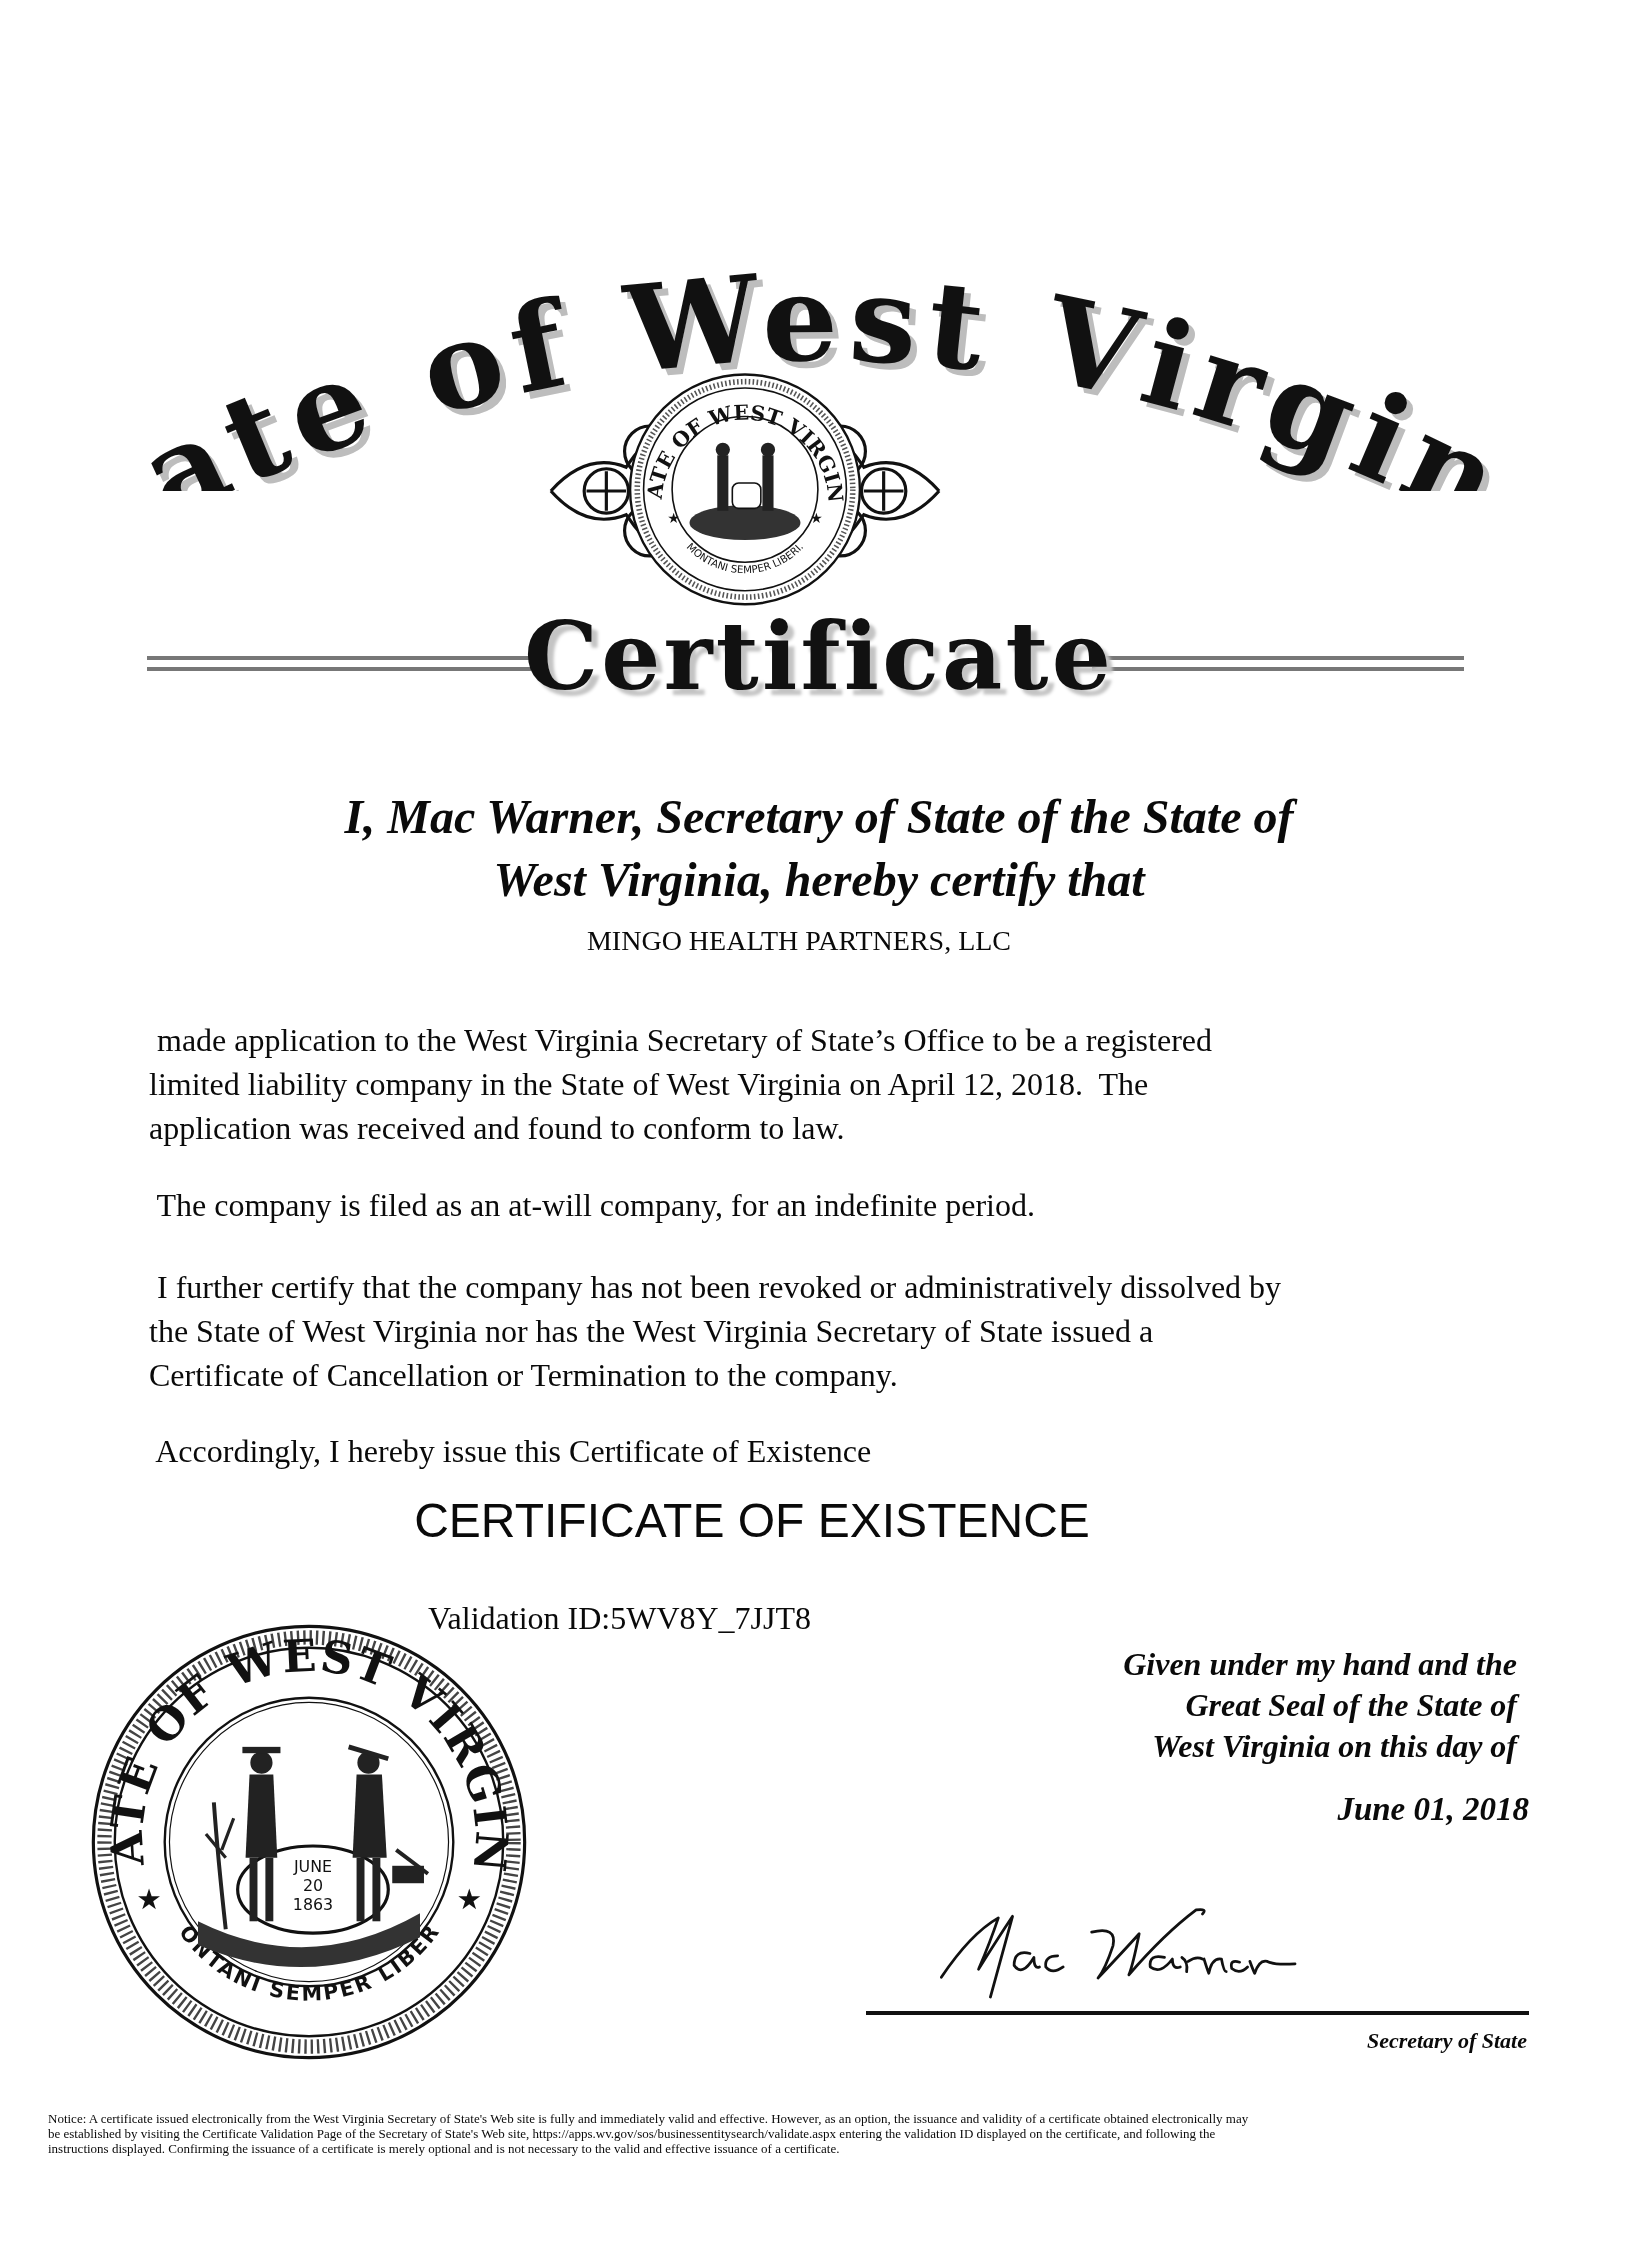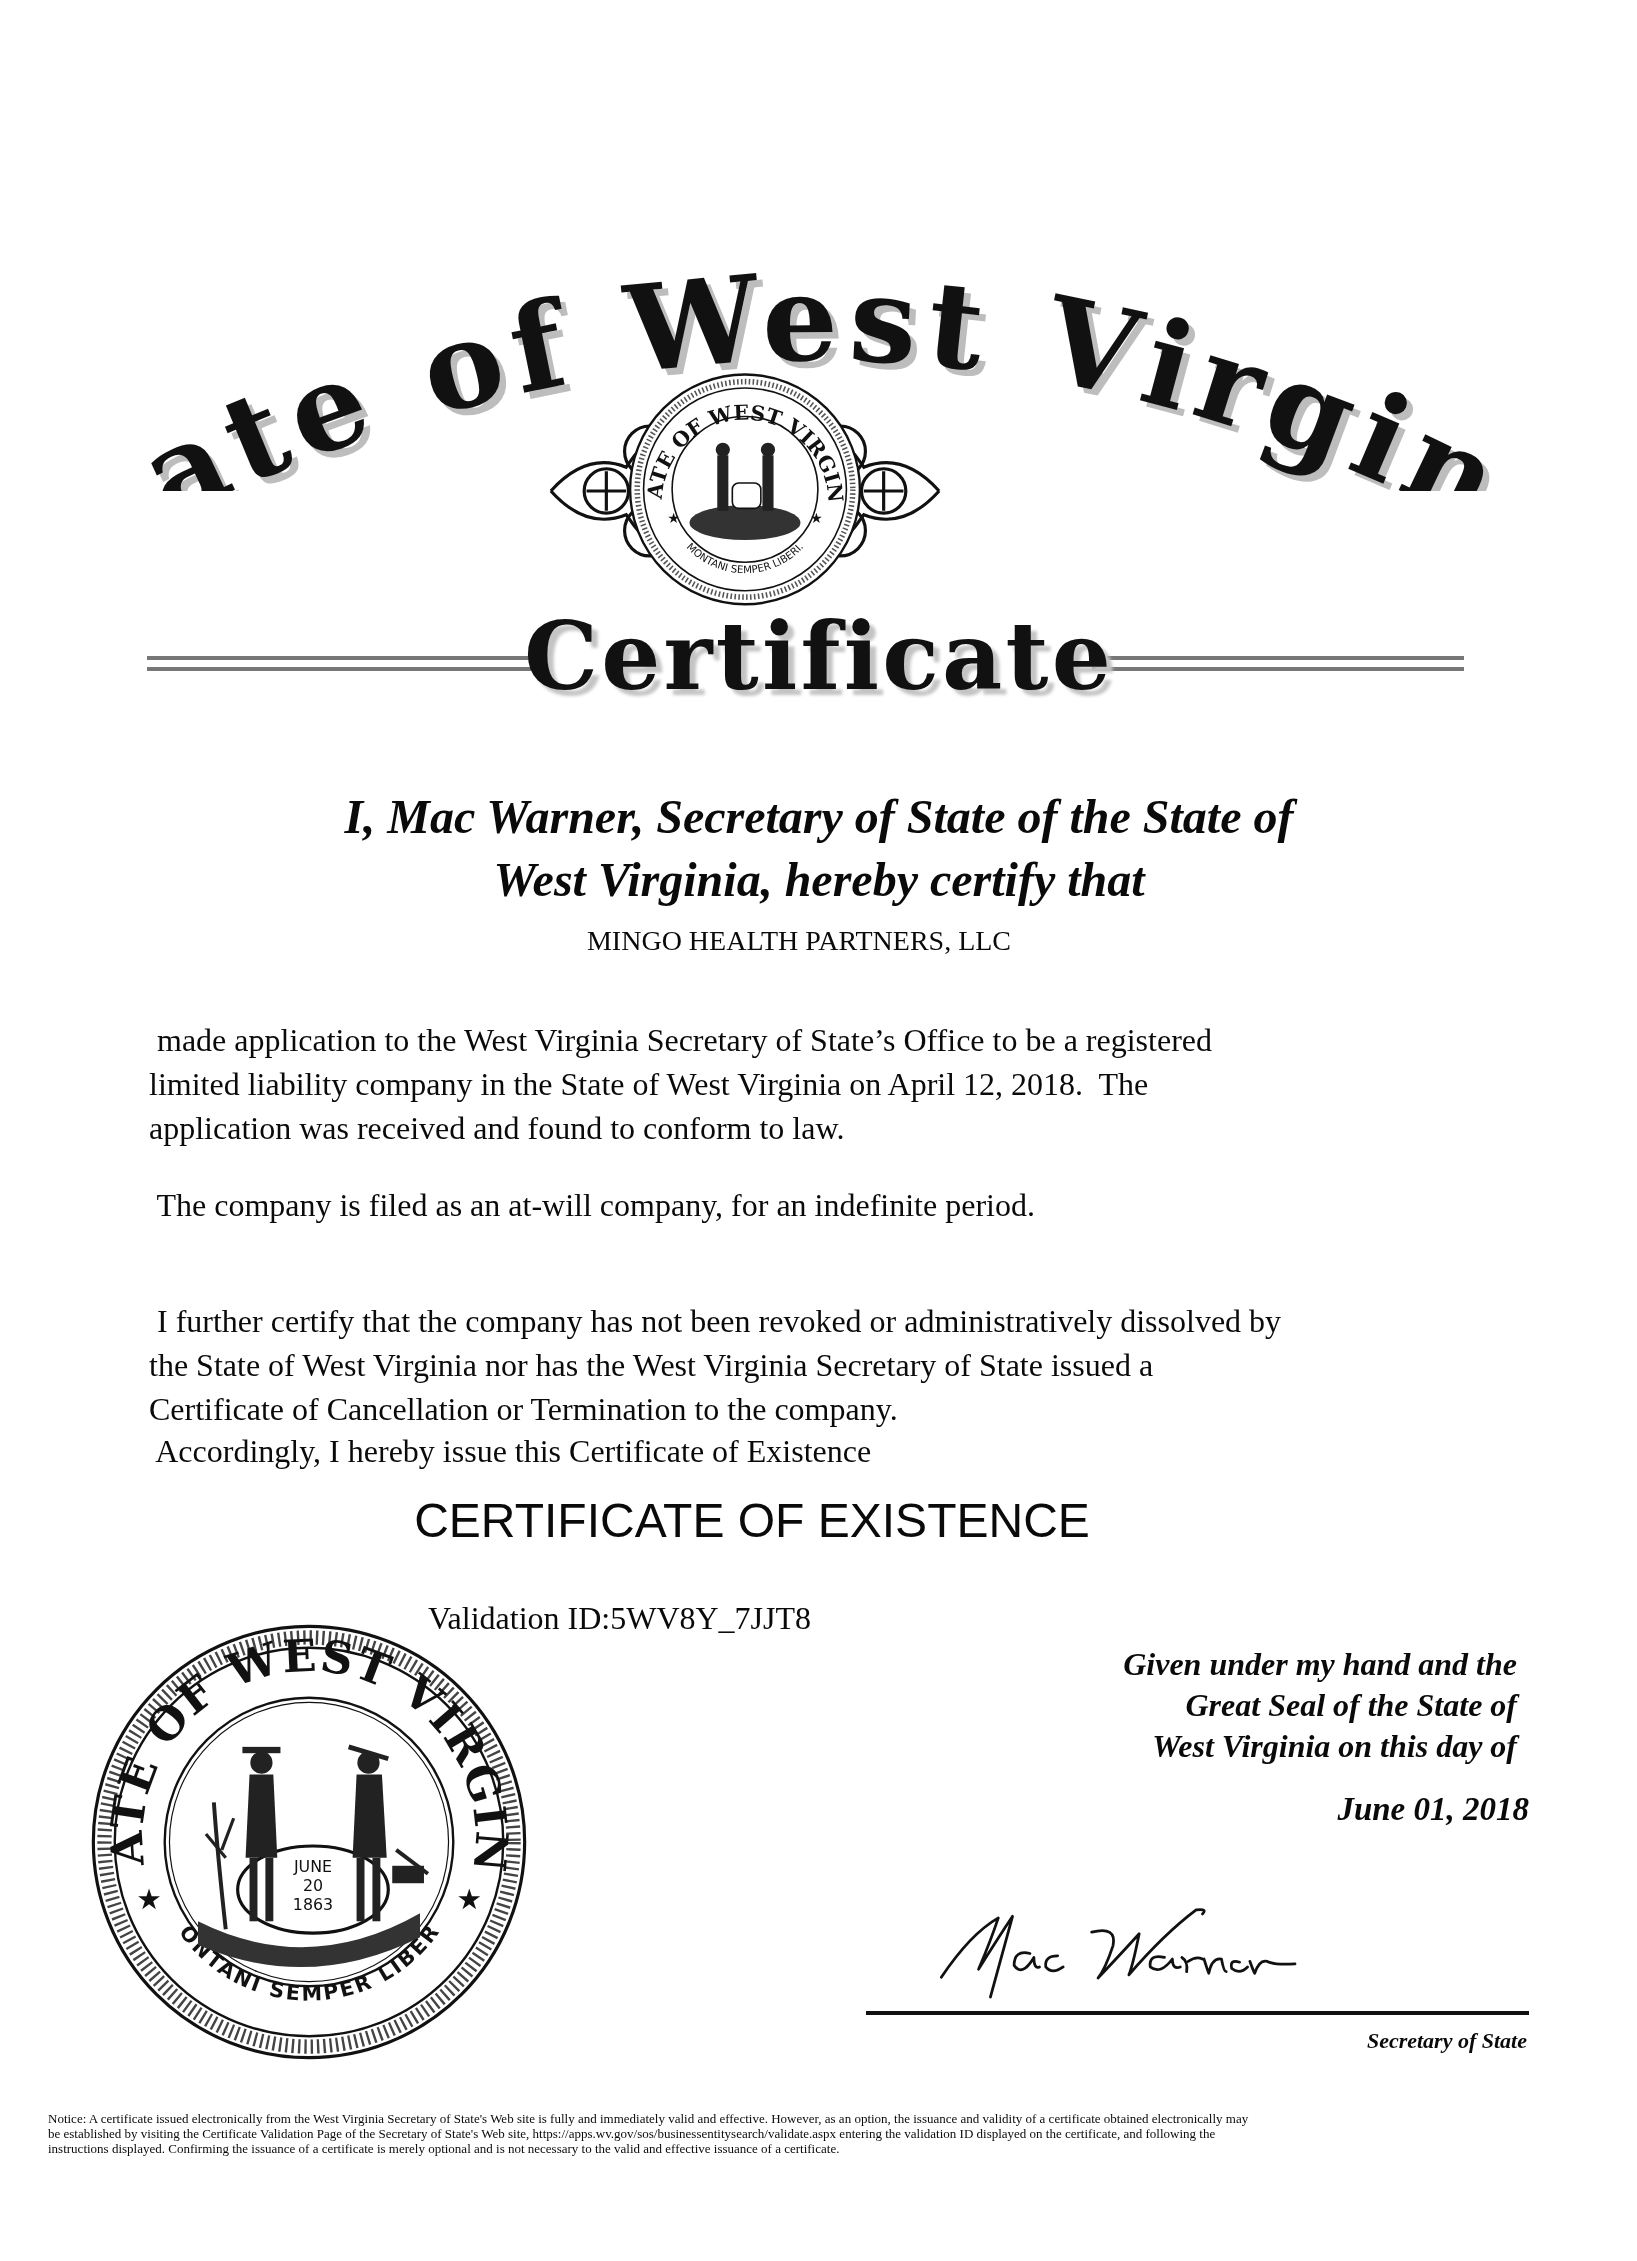--- a/index.html
+++ b/index.html
@@ -119,21 +119,21 @@
 <div class="company">MINGO HEALTH PARTNERS, LLC</div>
 
 <div class="para" style="top:1018px;">
   <span class="line" style="white-space:pre"> made application to the West Virginia Secretary of State’s Office to be a registered</span>
   <span class="line" style="white-space:pre">limited liability company in the State of West Virginia on April 12, 2018.  The</span>
   <span class="line">application was received and found to conform to law.</span>
 </div>
 <div class="para" style="top:1183px;">
   <span class="line" style="white-space:pre"> The company is filed as an at-will company, for an indefinite period.</span>
 </div>
-<div class="para" style="top:1265px;margin-top:34px;">
+<div class="para" style="top:1265px;">
   <span class="line" style="white-space:pre"> I further certify that the company has not been revoked or administratively dissolved by</span>
   <span class="line">the State of West Virginia nor has the West Virginia Secretary of State issued a</span>
   <span class="line">Certificate of Cancellation or Termination to the company.</span>
 </div>
 <div class="para" style="top:1429px;">
   <span class="line" style="white-space:pre"> Accordingly, I hereby issue this Certificate of Existence</span>
 </div>
 
 <div class="cert-existence">CERTIFICATE OF EXISTENCE</div>
 

